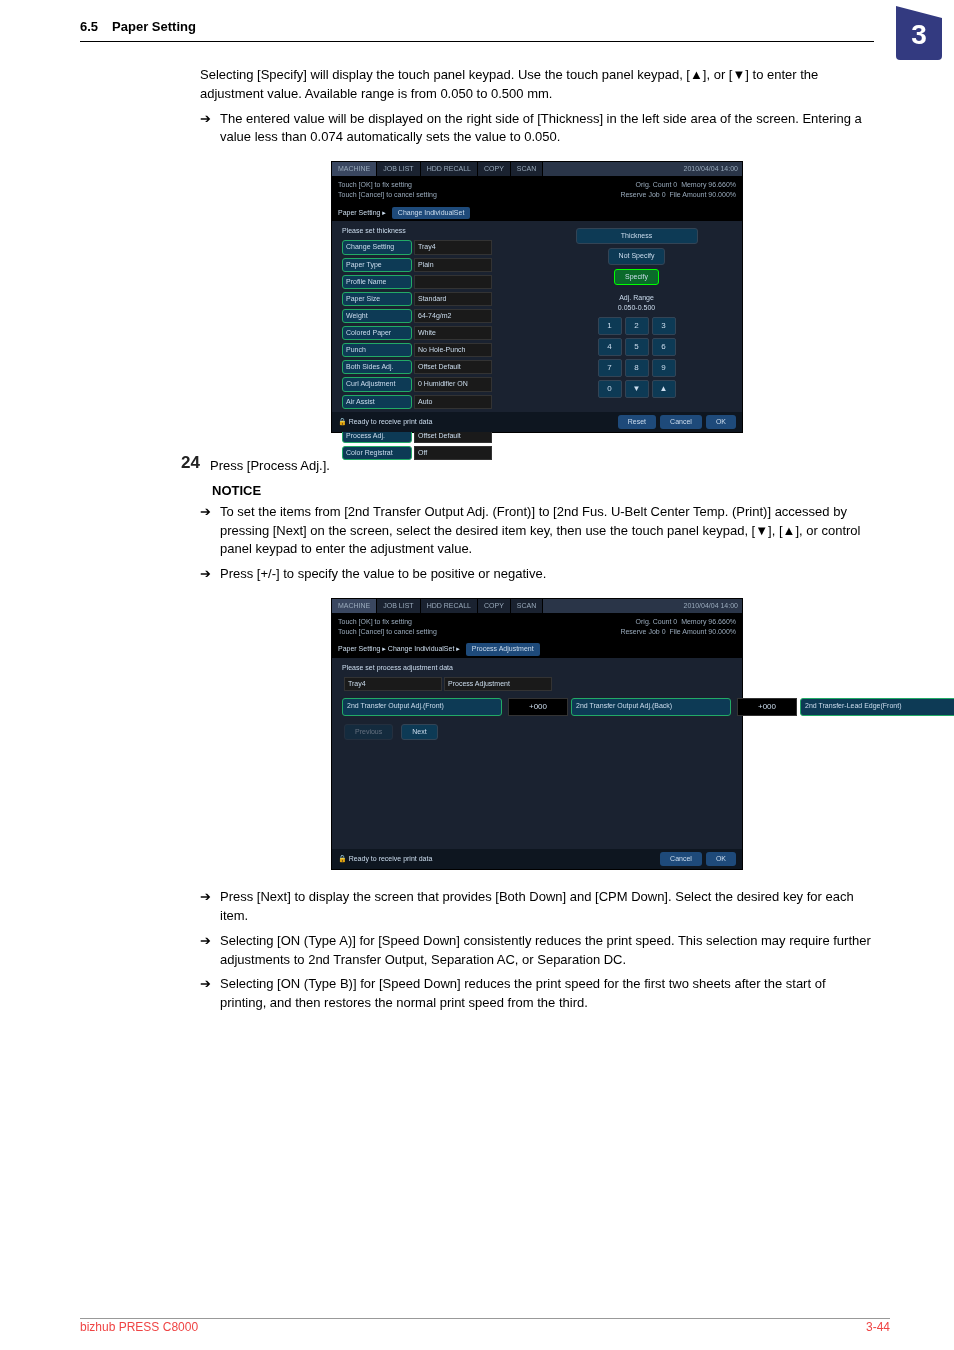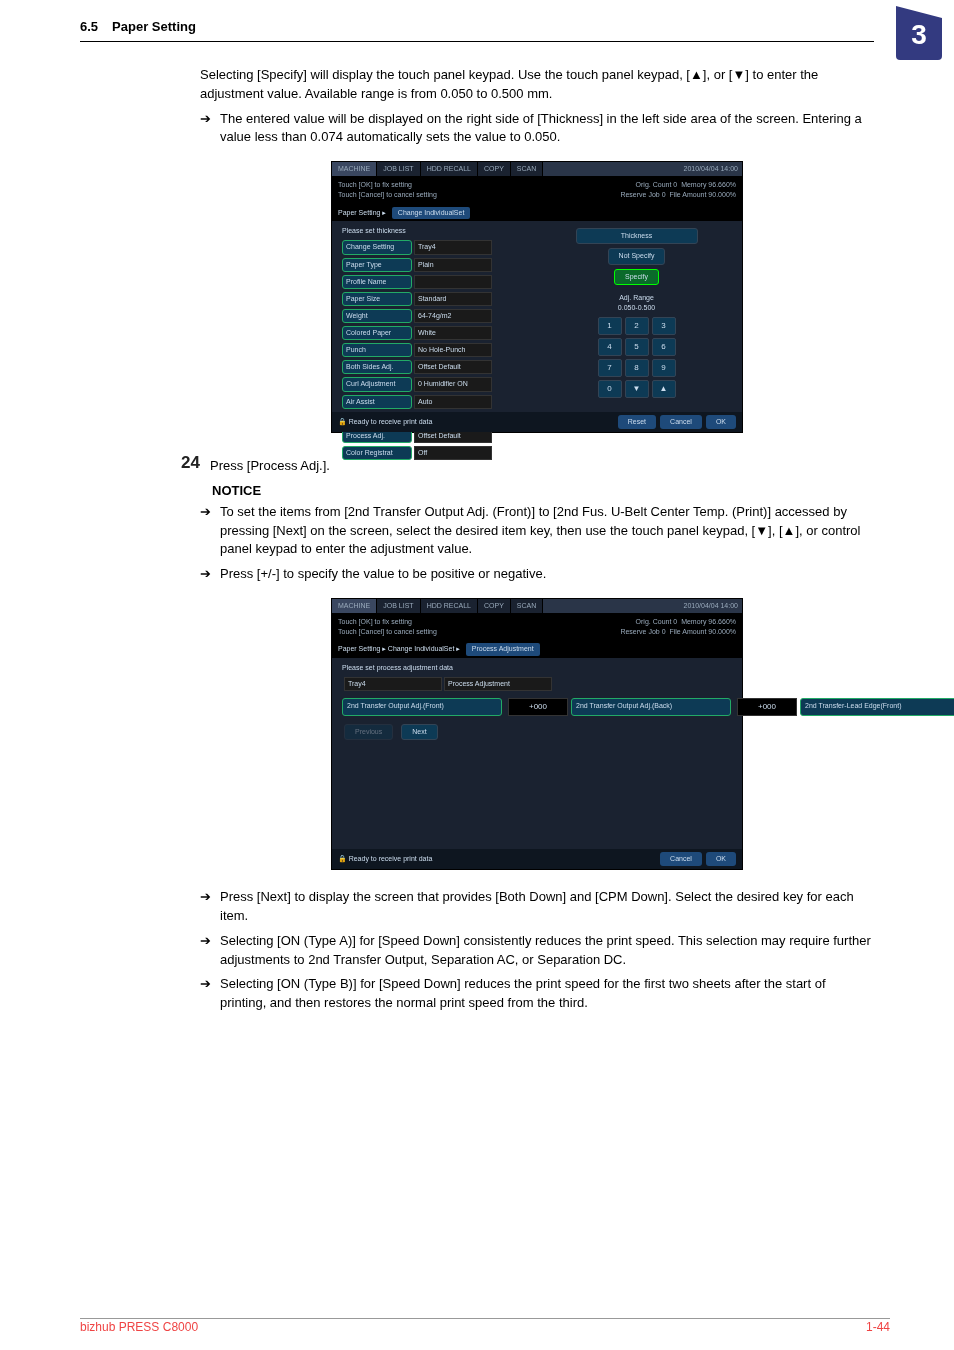--- a/index.html
+++ b/index.html
@@ -296,15 +296,15 @@
 
     <ul class="arrow-list" style="margin-top:16px">
       <li>Press [Next] to display the screen that provides [Both Down] and [CPM Down]. Select the desired key for each item.</li>
       <li>Selecting [ON (Type A)] for [Speed Down] consistently reduces the print speed. This selection may require further adjustments to 2nd Transfer Output, Separation AC, or Separation DC.</li>
       <li>Selecting [ON (Type B)] for [Speed Down] reduces the print speed for the first two sheets after the start of printing, and then restores the normal print speed from the third.</li>
     </ul>
   </div>
 
   <div class="footer">
     <span>bizhub PRESS C8000</span>
-    <span>1-44</span>
+    <span>3-44</span>
   </div>
 </div>
 
 </body></html>

